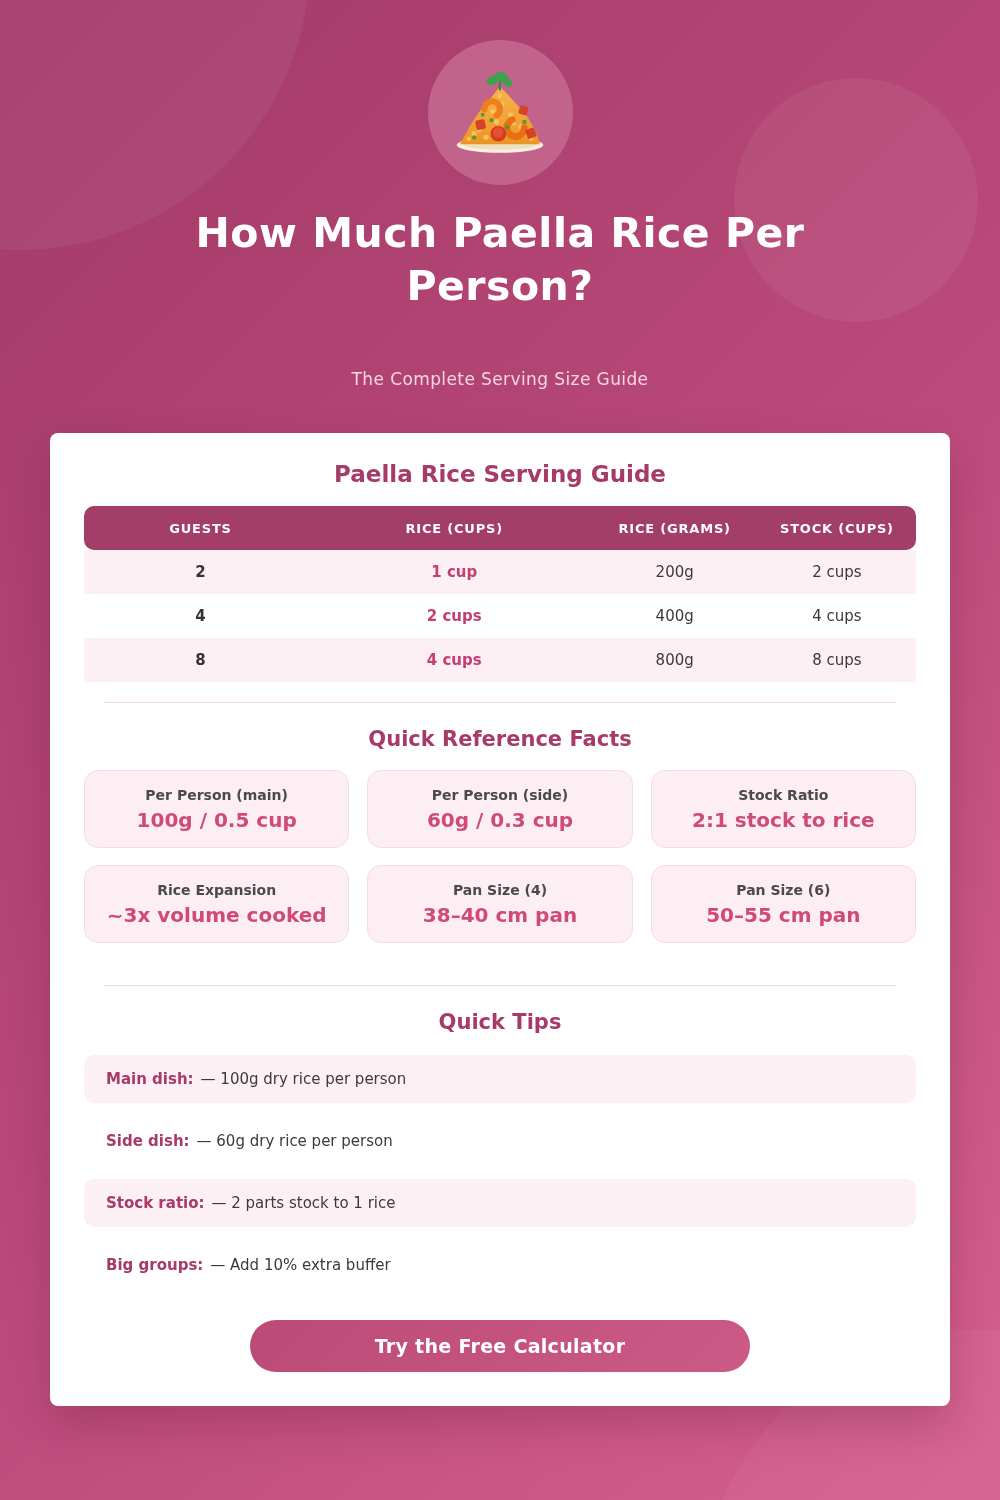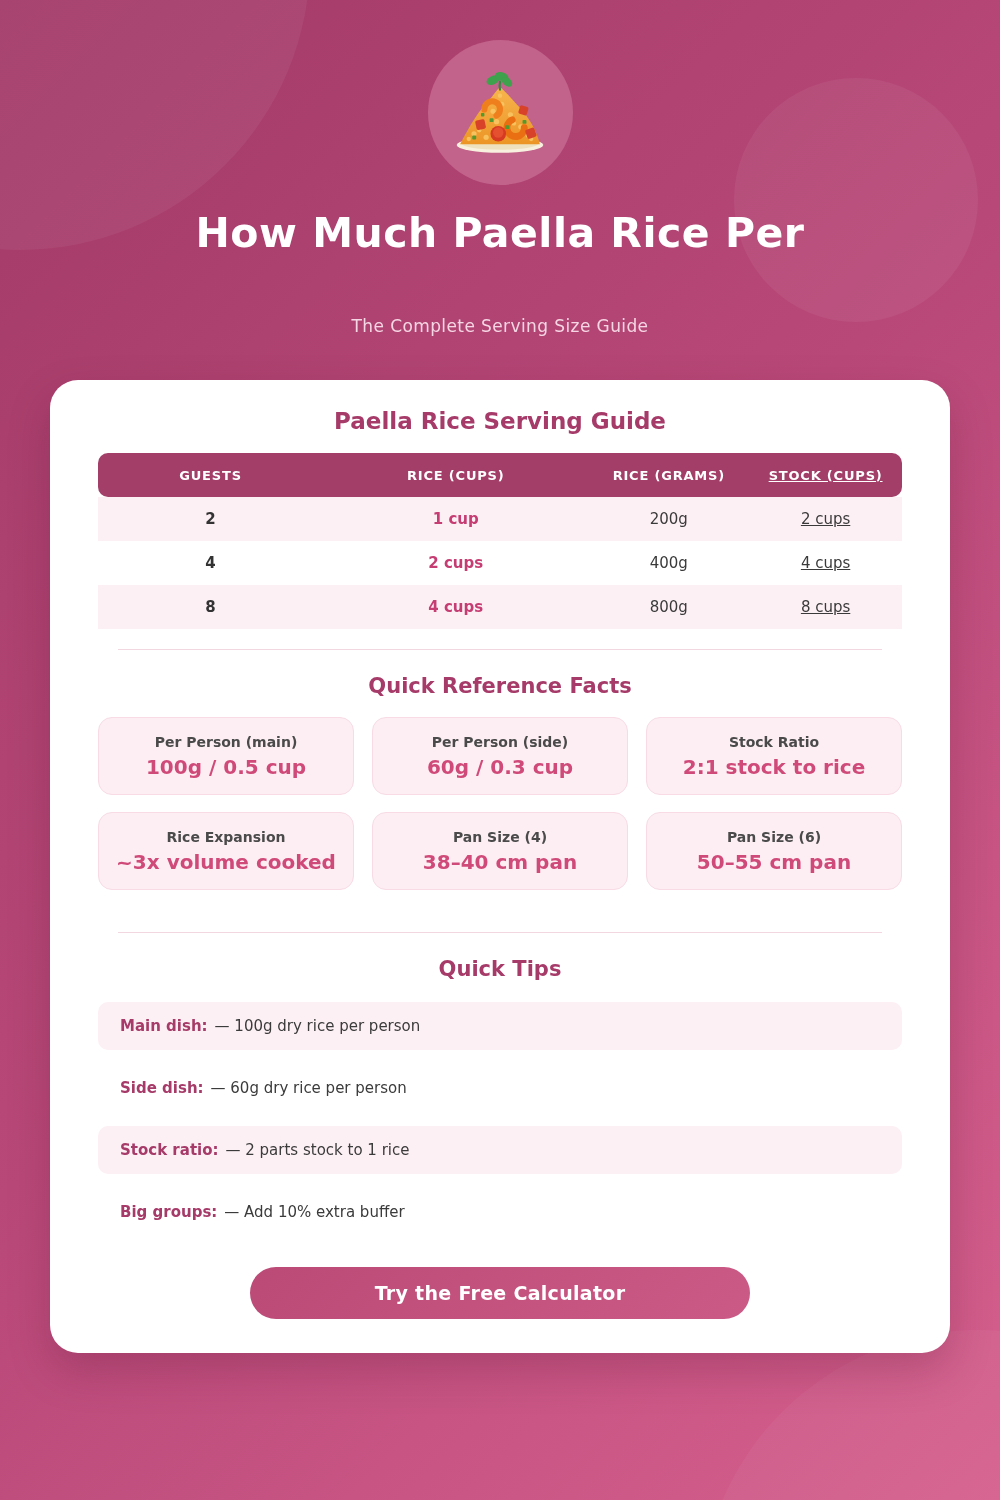--- a/index.html
+++ b/index.html
@@ -35,22 +35,22 @@
   .page-subtitle {
     margin-top: 56px;
     color: rgba(255, 235, 244, 0.88);
     font-size: 17px; letter-spacing: 0.4px;
   }
 
   .card {
     position: relative;
     width: 900px; margin: 44px auto 0;
     background: #ffffff;
-    border-radius: 28px;
-    padding: 28px 48px 34px;
+    border-radius: 8px;
+    padding: 28px 34px 34px;
     box-shadow: 0 18px 40px rgba(90, 20, 50, 0.25);
   }
   .section-heading {
     text-align: center;
     color: #a63a68;
     font-weight: 700;
   }
   .h-main { font-size: 23px; }
   .h-sub  { font-size: 21px; }
 
@@ -61,21 +61,21 @@
     height: 44px;
     background: #a23e68;
     border-radius: 10px;
   }
   .srv-thead .cell {
     color: #ffffff; font-size: 13px; font-weight: 700; letter-spacing: 0.8px;
   }
   .srv-row { display: flex; align-items: center; height: 44px; }
   .srv-body .srv-row:nth-child(odd) { background: #fdf0f5; }
   .cell { text-align: center; }
-  .c1 { width: 28%; } .c2 { width: 33%; } .c3 { width: 20%; } .c4 { width: 19%; text-decoration: underline; }
+  .c1 { width: 28%; } .c2 { width: 33%; } .c3 { width: 20%; } .c4 { width: 19%; }
   .cell-guests { font-weight: 700; color: #333333; font-size: 15px; }
   .cell-cups   { font-weight: 700; color: #c53d72; font-size: 15px; }
   .cell-plain  { color: #3a3a3a; font-size: 15px; }
 
   .divider {
     border: none; border-top: 1px solid #f3d7e0;
     margin: 20px 20px 24px;
   }
 
   
@@ -171,21 +171,21 @@
         </g>
         <g fill="#3ea14b">
           <ellipse cx="52" cy="12" rx="8" ry="5" transform="rotate(-25 52 12)"></ellipse>
           <ellipse cx="62" cy="8" rx="8" ry="5" transform="rotate(15 62 8)"></ellipse>
           <ellipse cx="68" cy="14" rx="7" ry="4.5" transform="rotate(40 68 14)"></ellipse>
         </g>
         <path d="M60 14 q-1 6 0 9" stroke="#2f8a3c" stroke-width="2.5" fill="none" stroke-linecap="round"></path>
       </svg>
     </div>
 
-    <h1 class="page-title"><span>How Much Paella Rice Per</span><br></h1>
+    <h1 class="page-title"><span>How Much Paella Rice Per</span><br><span>Person?</span></h1>
     <p class="page-subtitle">The Complete Serving Size Guide</p>
   </header>
 
   <main class="card">
 
     <h2 class="section-heading h-main">Paella Rice Serving Guide</h2>
 
     <div class="srv-table">
       <div class="srv-thead">
         <span class="cell c1">GUESTS</span>

